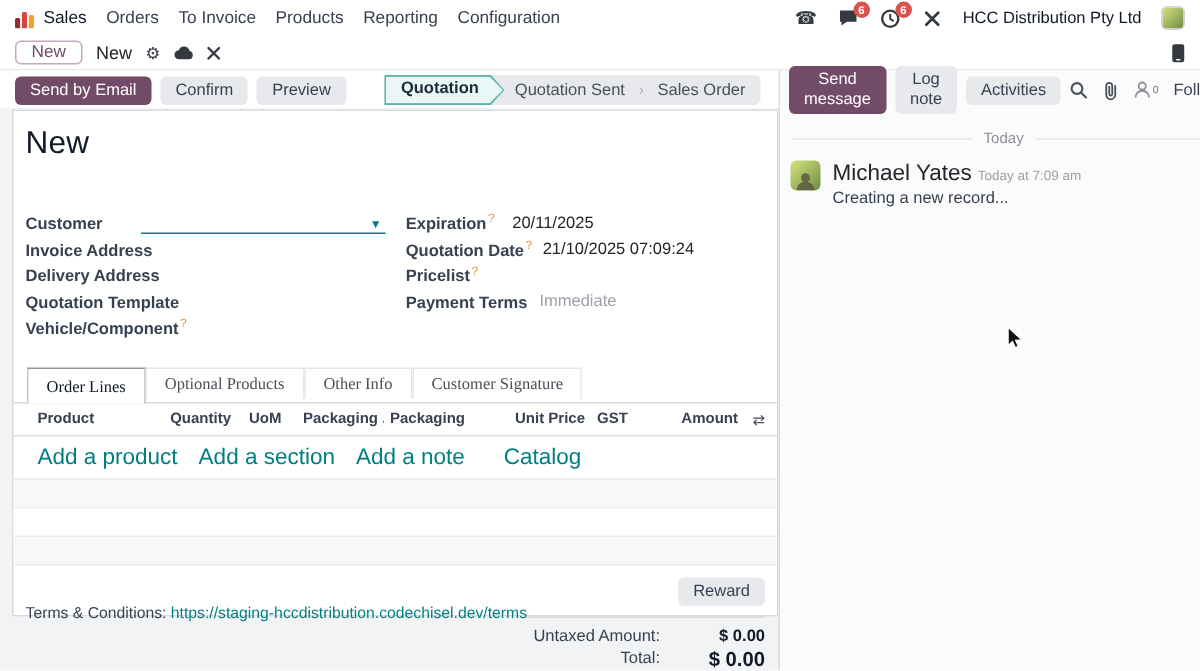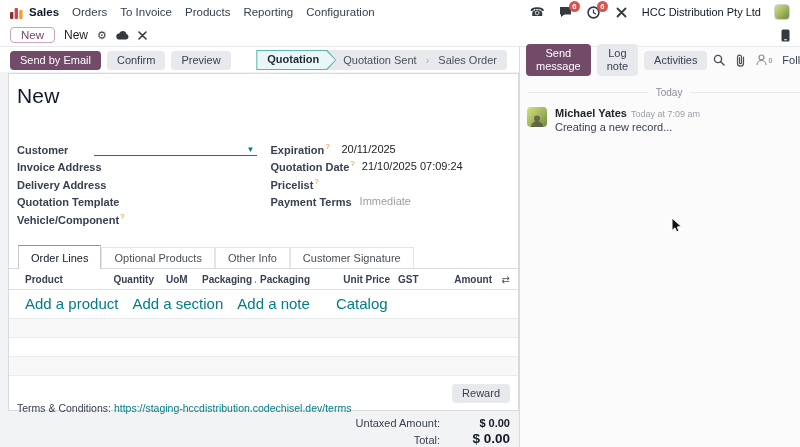--- a/index.html
+++ b/index.html
@@ -6,21 +6,21 @@
   html,body { width:800px; height:447px; overflow:hidden; }
   body {
     font-family: "Liberation Sans", sans-serif;
     background:#fff; color:#212529; position:relative;
     font-size:11px;
   }
   
   .navbar { display:flex; align-items:center; height:24px; padding:0 10px; gap:13px;
             background:#fff; font-size:11.5px; }
   .brand { display:flex; align-items:center; gap:6px; }
-  .app-name { font-weight:700; color:#111827; }
+  .app-name { font-weight:400; color:#111827; }
   .nav-item { color:#374151; cursor:default; }
   .nav-right { margin-left:auto; display:flex; align-items:center; gap:13px; }
   .tray-icon { position:relative; width:15px; height:15px; display:flex; align-items:center;
                justify-content:center; color:#343a40; font-size:12px; }
   .badge { position:absolute; top:-4px; right:-7px; min-width:11px; height:11px; line-height:11px;
            text-align:center; background:#d9534f; color:#fff; font-size:7.5px; font-weight:700;
            border-radius:6px; padding:0 2px; }
   .user-avatar { width:16px; height:16px; border-radius:4px;
                  background:linear-gradient(135deg,#d7e17c 0%,#9db45e 55%,#6c8a43 100%);
                  border:1px solid #cfd4da; }
@@ -80,21 +80,21 @@
   .fcol-right .field-label { min-width:64px; }
   .sup { color:#e8933a; font-size:8px; vertical-align:super; margin-left:1px; font-weight:400; }
   .field-value { color:#212529; margin-left:7px; white-space:nowrap; }
   .field-value.muted { color:#9aa0a6; }
   .customer-input { flex:1; margin-left:7px; border-bottom:1.5px solid #017e84; height:15px;
                     display:flex; align-items:flex-end; justify-content:flex-end; cursor:text; }
   .caret { color:#017e84; font-size:8px; line-height:10px; padding-right:2px; }
 
   
   .notebook { margin:17px -8px 0; }
-  .tabs { display:flex; align-items:flex-end; padding-left:9px; border-bottom:1px solid #d8dadd; }
+  .tabs { display:flex; align-items:flex-start; padding-left:9px; border-bottom:1px solid #d8dadd;font-family:Liberation Serif, serif; }
   .tab { font-size:11px; padding:4px 12px 4px; border:1px solid #e4e6ea; border-bottom:none;
          background:#fff; color:#495057; cursor:pointer; }
   .tab.active { border-color:#c4c8cf; border-top-color:#8d939c; padding:6px 12px 5px; color:#111827;
                 position:relative; margin-bottom:-1px; background:#fff; }
   .table-head { display:flex; align-items:center; padding:5px 8px 4px 16px;
                 border-bottom:1px solid #dcdfe3; font-size:10px; font-weight:700; color:#374151; }
   .col-product { flex:1; }
   .col-qty { width:50px; text-align:right; }
   .col-uom { width:44px; padding-left:12px; }
   .col-pack1 { width:58px; padding-left:4px; white-space:nowrap; overflow:hidden; }
@@ -111,37 +111,37 @@
   .zebra-row.odd { background:#f8f8f9; }
   .zebra-row.even { background:#fff; }
 
   
   .sheet-footer { display:flex; padding:8px 0 0; }
   .terms { font-size:10.5px; color:#374151; margin-top:18px; white-space:nowrap; }
   .terms-link { color:#017e84; cursor:pointer; }
   .footer-right { margin-left:auto; width:230px; }
   .coupon-row { display:flex; gap:6px; justify-content:flex-end; padding-bottom:7px; }
   .totals-table { border-top:1px solid #d8dadd; padding-top:5px; font-size:11px; color:#374151; }
-  .trow { display:flex; justify-content:flex-end; align-items:flex-end; gap:12px; padding:1px 0; }
+  .trow { display:flex; justify-content:flex-end; align-items:center; gap:12px; padding:1px 0; }
   .tlabel { color:#374151; }
   .tvalue { width:58px; text-align:right; font-weight:700; color:#111827; }
   .trow-total .tvalue { font-size:13.5px; }
   .trow-margin { border-top:1px solid #e2e4e8; margin-top:7px; padding-top:9px; }
   .trow-margin .tlabel { color:#8a8f98; }
   .trow-margin .tvalue { font-weight:400; color:#495057; }
 
   
   .date-divider { display:flex; align-items:center; gap:8px; color:#8a8f98; font-size:10px;
                   margin:15px 12px 9px 8px; }
   .divider-line { flex:1; height:1px; background:#e6e8eb; }
   .message { display:flex; gap:8px; padding:0 10px 0 7px; }
   .msg-avatar { width:20px; height:20px; border-radius:4px; flex:none; overflow:hidden;
                 background:linear-gradient(135deg,#d7e17c 0%,#9db45e 55%,#6c8a43 100%);
                 display:flex; align-items:flex-end; justify-content:center; }
-  .msg-author { font-size:11px; font-weight:700; color:#212529;text-align:right; }
+  .msg-author { font-size:15px; font-weight:400; color:#212529;text-align:right; }
   .msg-time { font-size:9px; color:#9aa0a6; margin-left:4px; font-weight:400; }
   .msg-body { font-size:11px; color:#374151; margin-top:2px; }
 
   .cursor { position:absolute; left:671px; top:217px; z-index:50; }
   svg { display:block; }
 </style>
 </head>
 <body>
 
 <div class="navbar">

